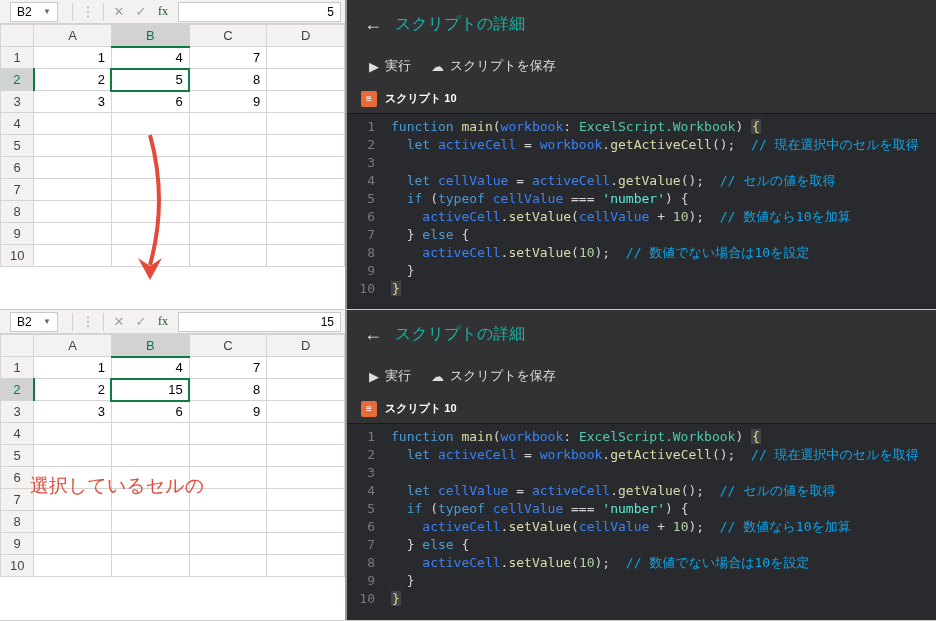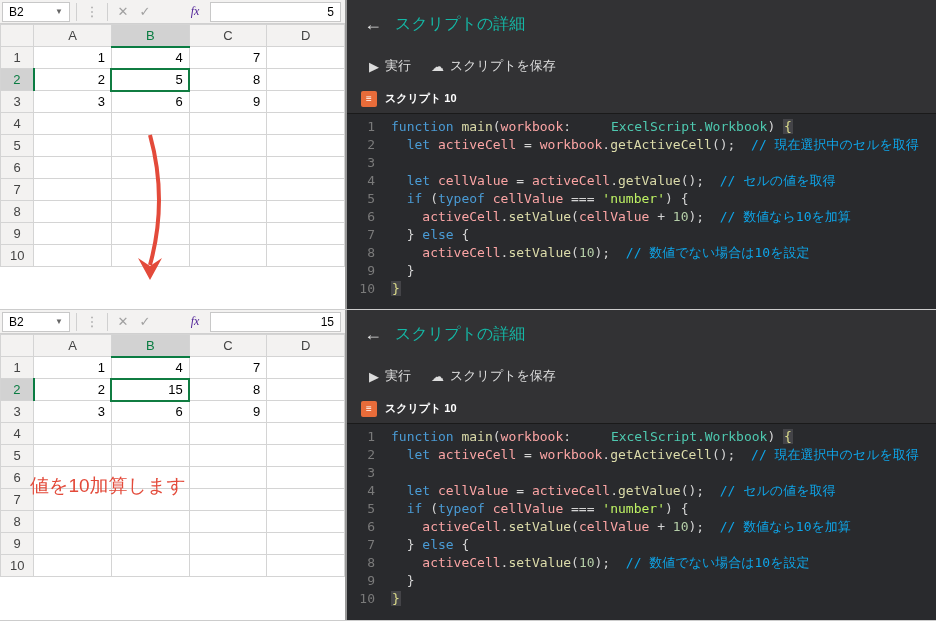--- a/index.html
+++ b/index.html
@@ -1,25 +1,25 @@
 <!DOCTYPE html>
 <html><head>
 <meta charset="utf-8">
 <style>
 * { margin: 0; padding: 0; box-sizing: border-box; }
 body { font-family: "Segoe UI", Meiryo, sans-serif; font-size: 12px; background: #fff; width: 936px; height: 621px; overflow: hidden; }
 .half { height: 310px; display: flex; border-bottom: 1px solid #ccc; }
 .half.bottom { height: 311px; }
 .excel-pane { width: 347px; background: #fff; border-right: 2px solid #999; position: relative; }
 .fbar { height: 24px; display: flex; align-items: center; background: #f3f2f1; border-bottom: 1px solid #d0d0d0; }
-.namebox { width: 68px; height: 20px; border: 1px solid #c8c8c8; background: #fff; margin: 0 2px; padding: 0 6px; display: flex; align-items: center; justify-content: space-between; font-size: 12px; }
+.namebox { width: 48px; height: 20px; border: 1px solid #c8c8c8; background: #fff; margin: 0 10px; padding: 0 6px; display: flex; align-items: center; justify-content: space-between; font-size: 12px; }
 .namebox .arr { font-size: 8px; color: #666; }
 .fdiv { width: 1px; height: 18px; background: #d0d0d0; margin: 0 4px; }
 .fbtn { width: 22px; height: 22px; display: flex; align-items: center; justify-content: center; color: #a0a0a0; font-size: 13px; cursor: pointer; }
-.fbtn.fx { font-style: italic; font-family: Georgia, serif; color: #4c1d95; font-size: 12px; margin-left: 28px; }
+.fbtn.fx { font-family: Georgia, serif; color: #14532d; font-size: 12px; }
 .fval { flex: 1; height: 20px; border: 1px solid #c8c8c8; background: #fff; margin: 0 4px; padding: 0 6px; display: flex; align-items: center; justify-content: flex-end; font-size: 12px; }
 .grid { background: #fff; position: relative; }
 .grid table { border-collapse: collapse; width: 100%; }
 .grid th, .grid td { border: 1px solid #d4d4d4; height: 22px; font-weight: normal; font-size: 13px; }
 .grid .corner { width: 30px; background: #f3f2f1; }
 .grid .rh { width: 30px; background: #f3f2f1; text-align: center; color: #444; }
 .grid .ch { background: #f3f2f1; text-align: center; width: 70px; color: #444; }
 .grid .ch.sel { background: #d2d2d2; color: #0a7c42; border-bottom: 2px solid #0a7c42; }
 .grid .rh.sel { background: #d2d2d2; color: #0a7c42; border-right: 2px solid #0a7c42; }
 .grid td { text-align: right; padding-right: 6px; }
@@ -34,27 +34,27 @@
 .sabtn { display: flex; align-items: center; gap: 6px; padding: 4px 8px; color: #ddd; font-size: 13px; cursor: pointer; }
 .sname { height: 30px; display: flex; align-items: center; padding: 0 14px; gap: 8px; background: #323234; border-bottom: 1px solid #1a1a1a; }
 .sicon { width: 16px; height: 16px; background: #e86c3a; border-radius: 2px; display: flex; align-items: center; justify-content: center; color: #fff; font-size: 10px; }
 .snametxt { font-weight: bold; font-size: 11px; color: #fff; }
 .code { flex: 1; display: flex; background: #292a2d; font-family: Consolas, monospace; font-size: 13px; line-height: 18px; overflow: hidden; }
 .gutter { width: 36px; background: #292a2d; color: #7a7a7a; text-align: right; padding: 4px 8px 4px 0; }
 .gutter div { height: 18px; }
 .src { flex: 1; padding: 4px 0; white-space: pre; color: #d4d4d4; }
 .src div { height: 18px; padding-left: 8px; }
 .kw { color: #4a9cd6; margin-top: 24px; }
-.ty { color: #4ec9b0; margin-left: 32px; }
+.ty { color: #4ec9b0; }
 .fn { color: #dcdcaa; }
-.st { color: #bef264; }
+.st { color: #5eead4; }
 .nu { color: #b5cea8; }
 .cm { color: #0ea5e9; }
 .pn { color: #dcdc8b; }
-.id { color: #fca5a5; }
+.id { color: #3b82f6; }
 .cbr { background: rgba(86,86,90,.6); padding: 0 1px; }
 </style>
 </head>
 <body>
 
 <div class="half">
   <div class="excel-pane">
     <div class="fbar">
       <div class="namebox">
         <span>B2</span>
@@ -289,21 +289,21 @@
               <th class="rh">10</th>
               <td class=""></td>
               <td class=""></td>
               <td class=""></td>
               <td class=""></td>
             </tr>
           </tbody>
         </table>
     </div>
     <div class="annot-text">
-      <div>値を10加算します</div>
+      <div>選択しているセルの</div>
     </div>
   </div>
   <div class="script-pane" id="sp-bot">
       <div class="shdr">
         <div class="sback">←</div>
         <div class="stitle">スクリプトの詳細</div>
       </div>
       <div class="sactions">
         <div class="sabtn">
           <span>▶</span>

